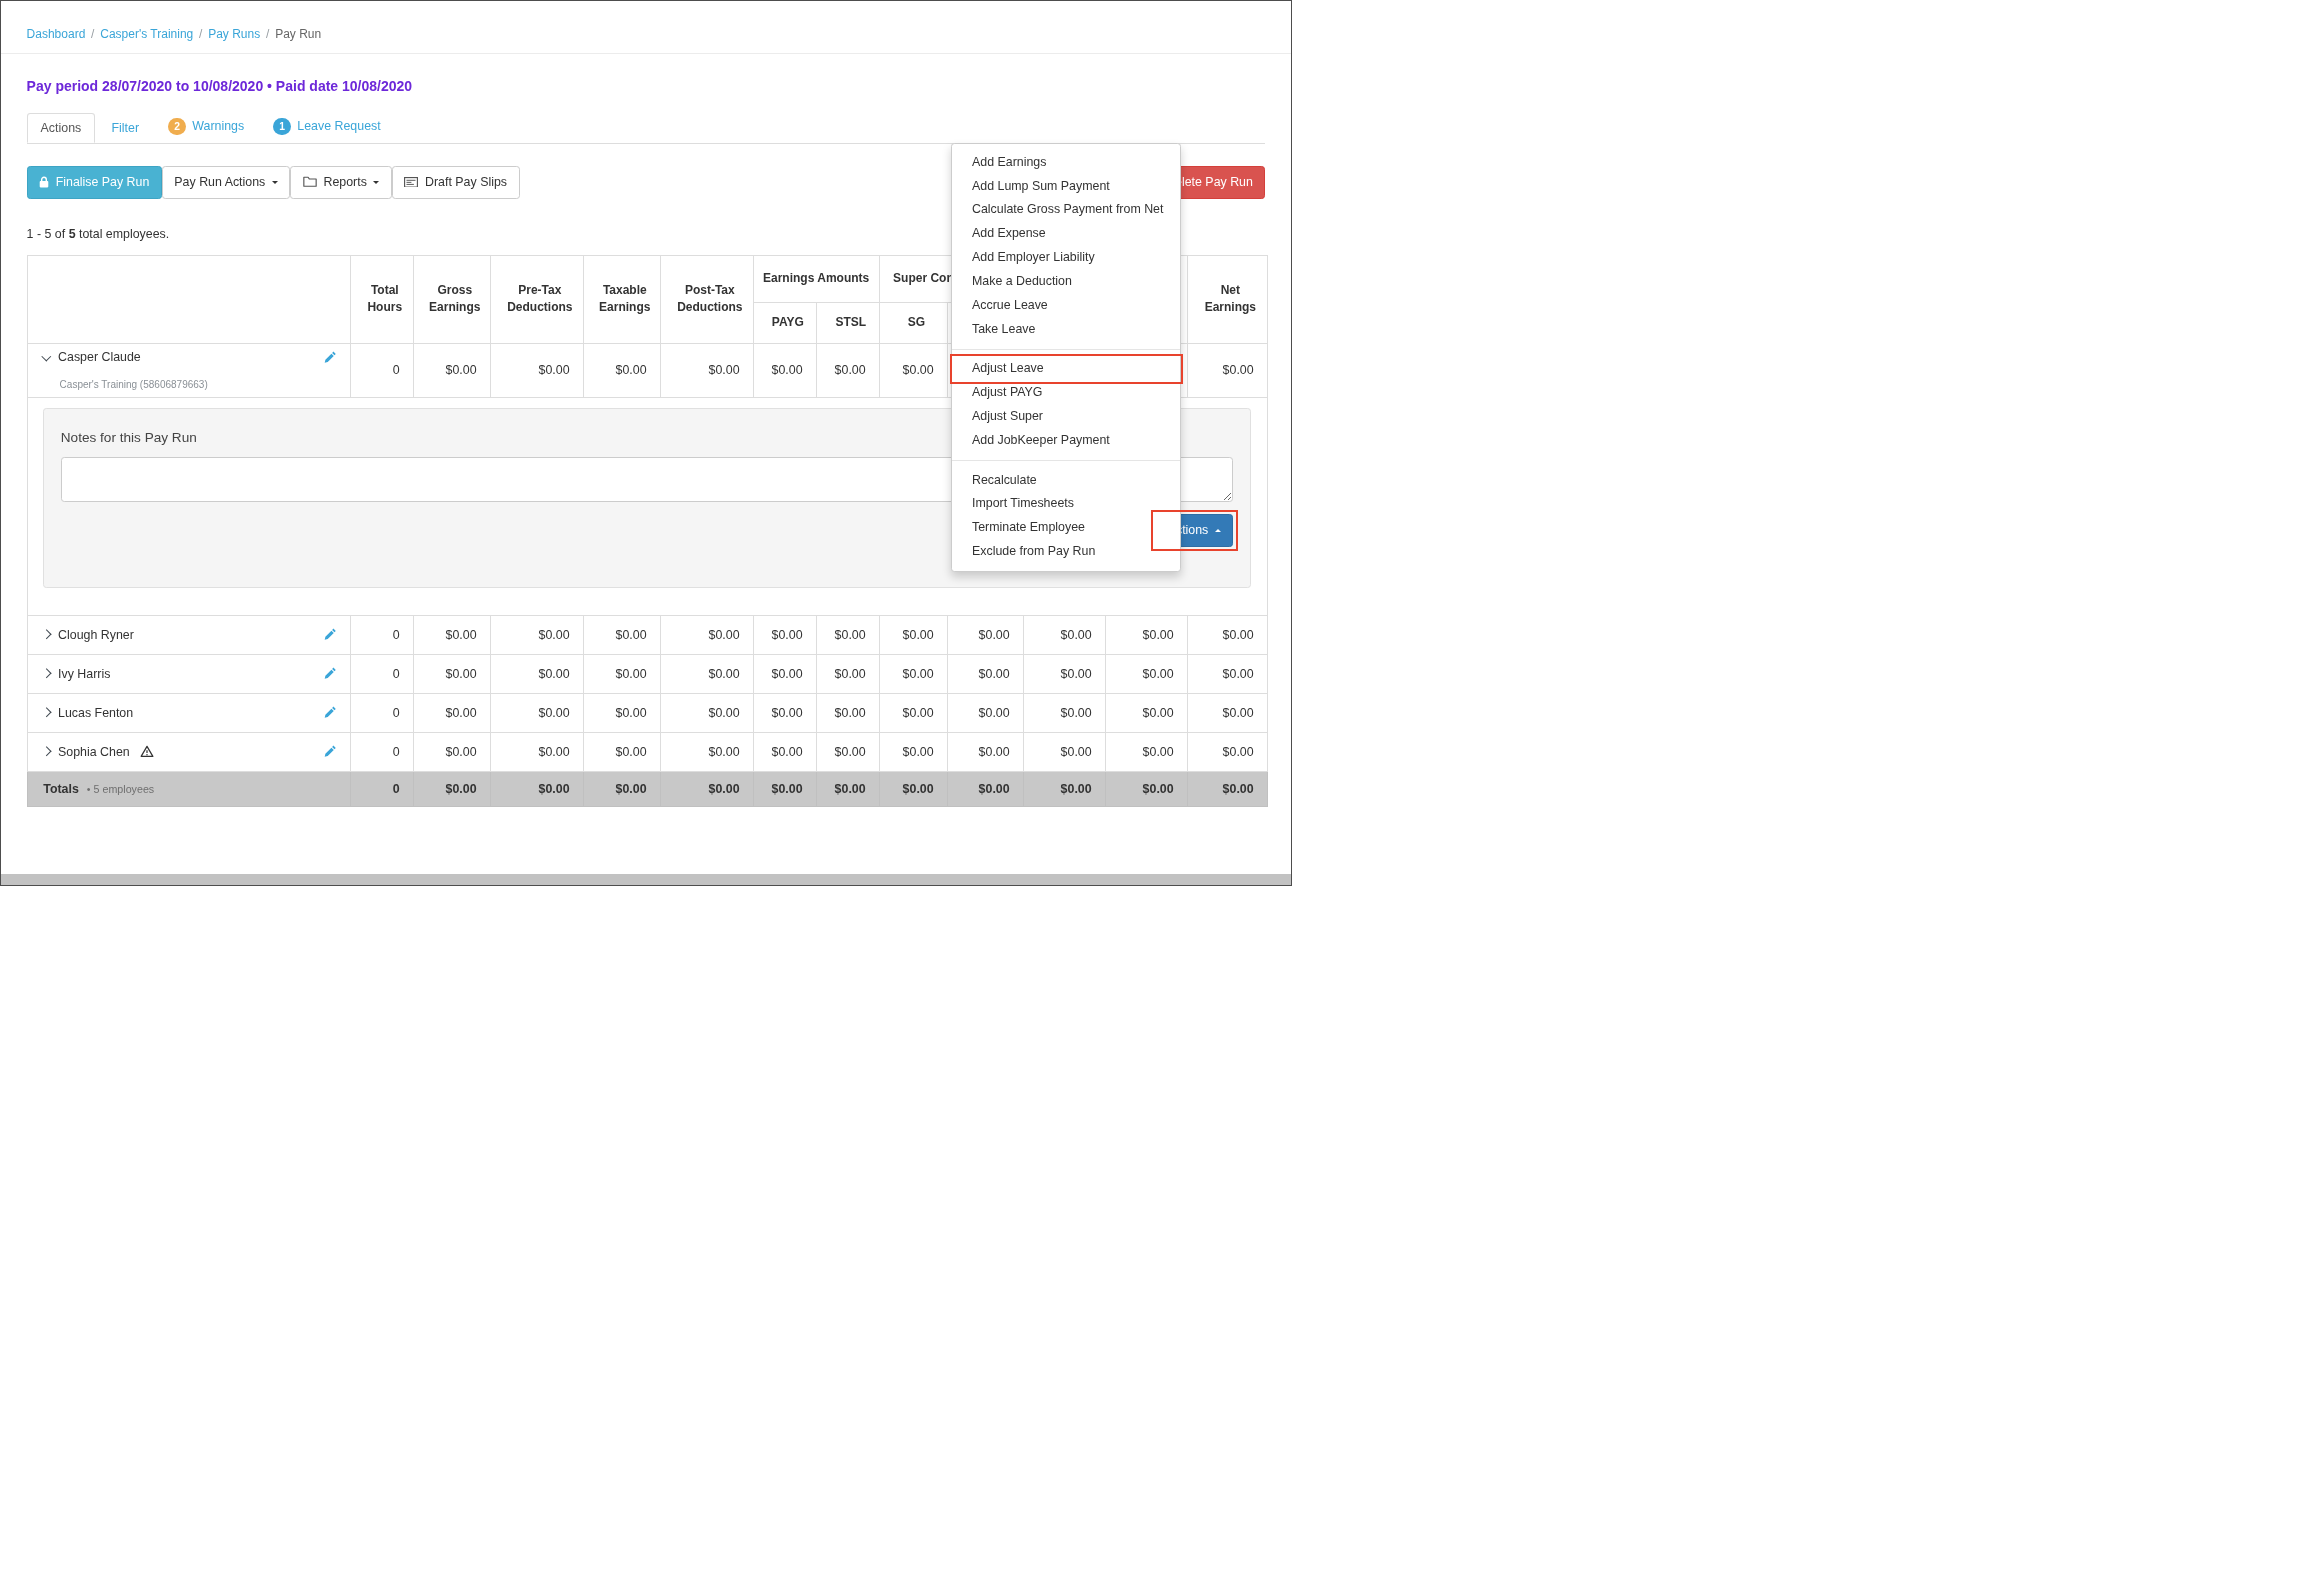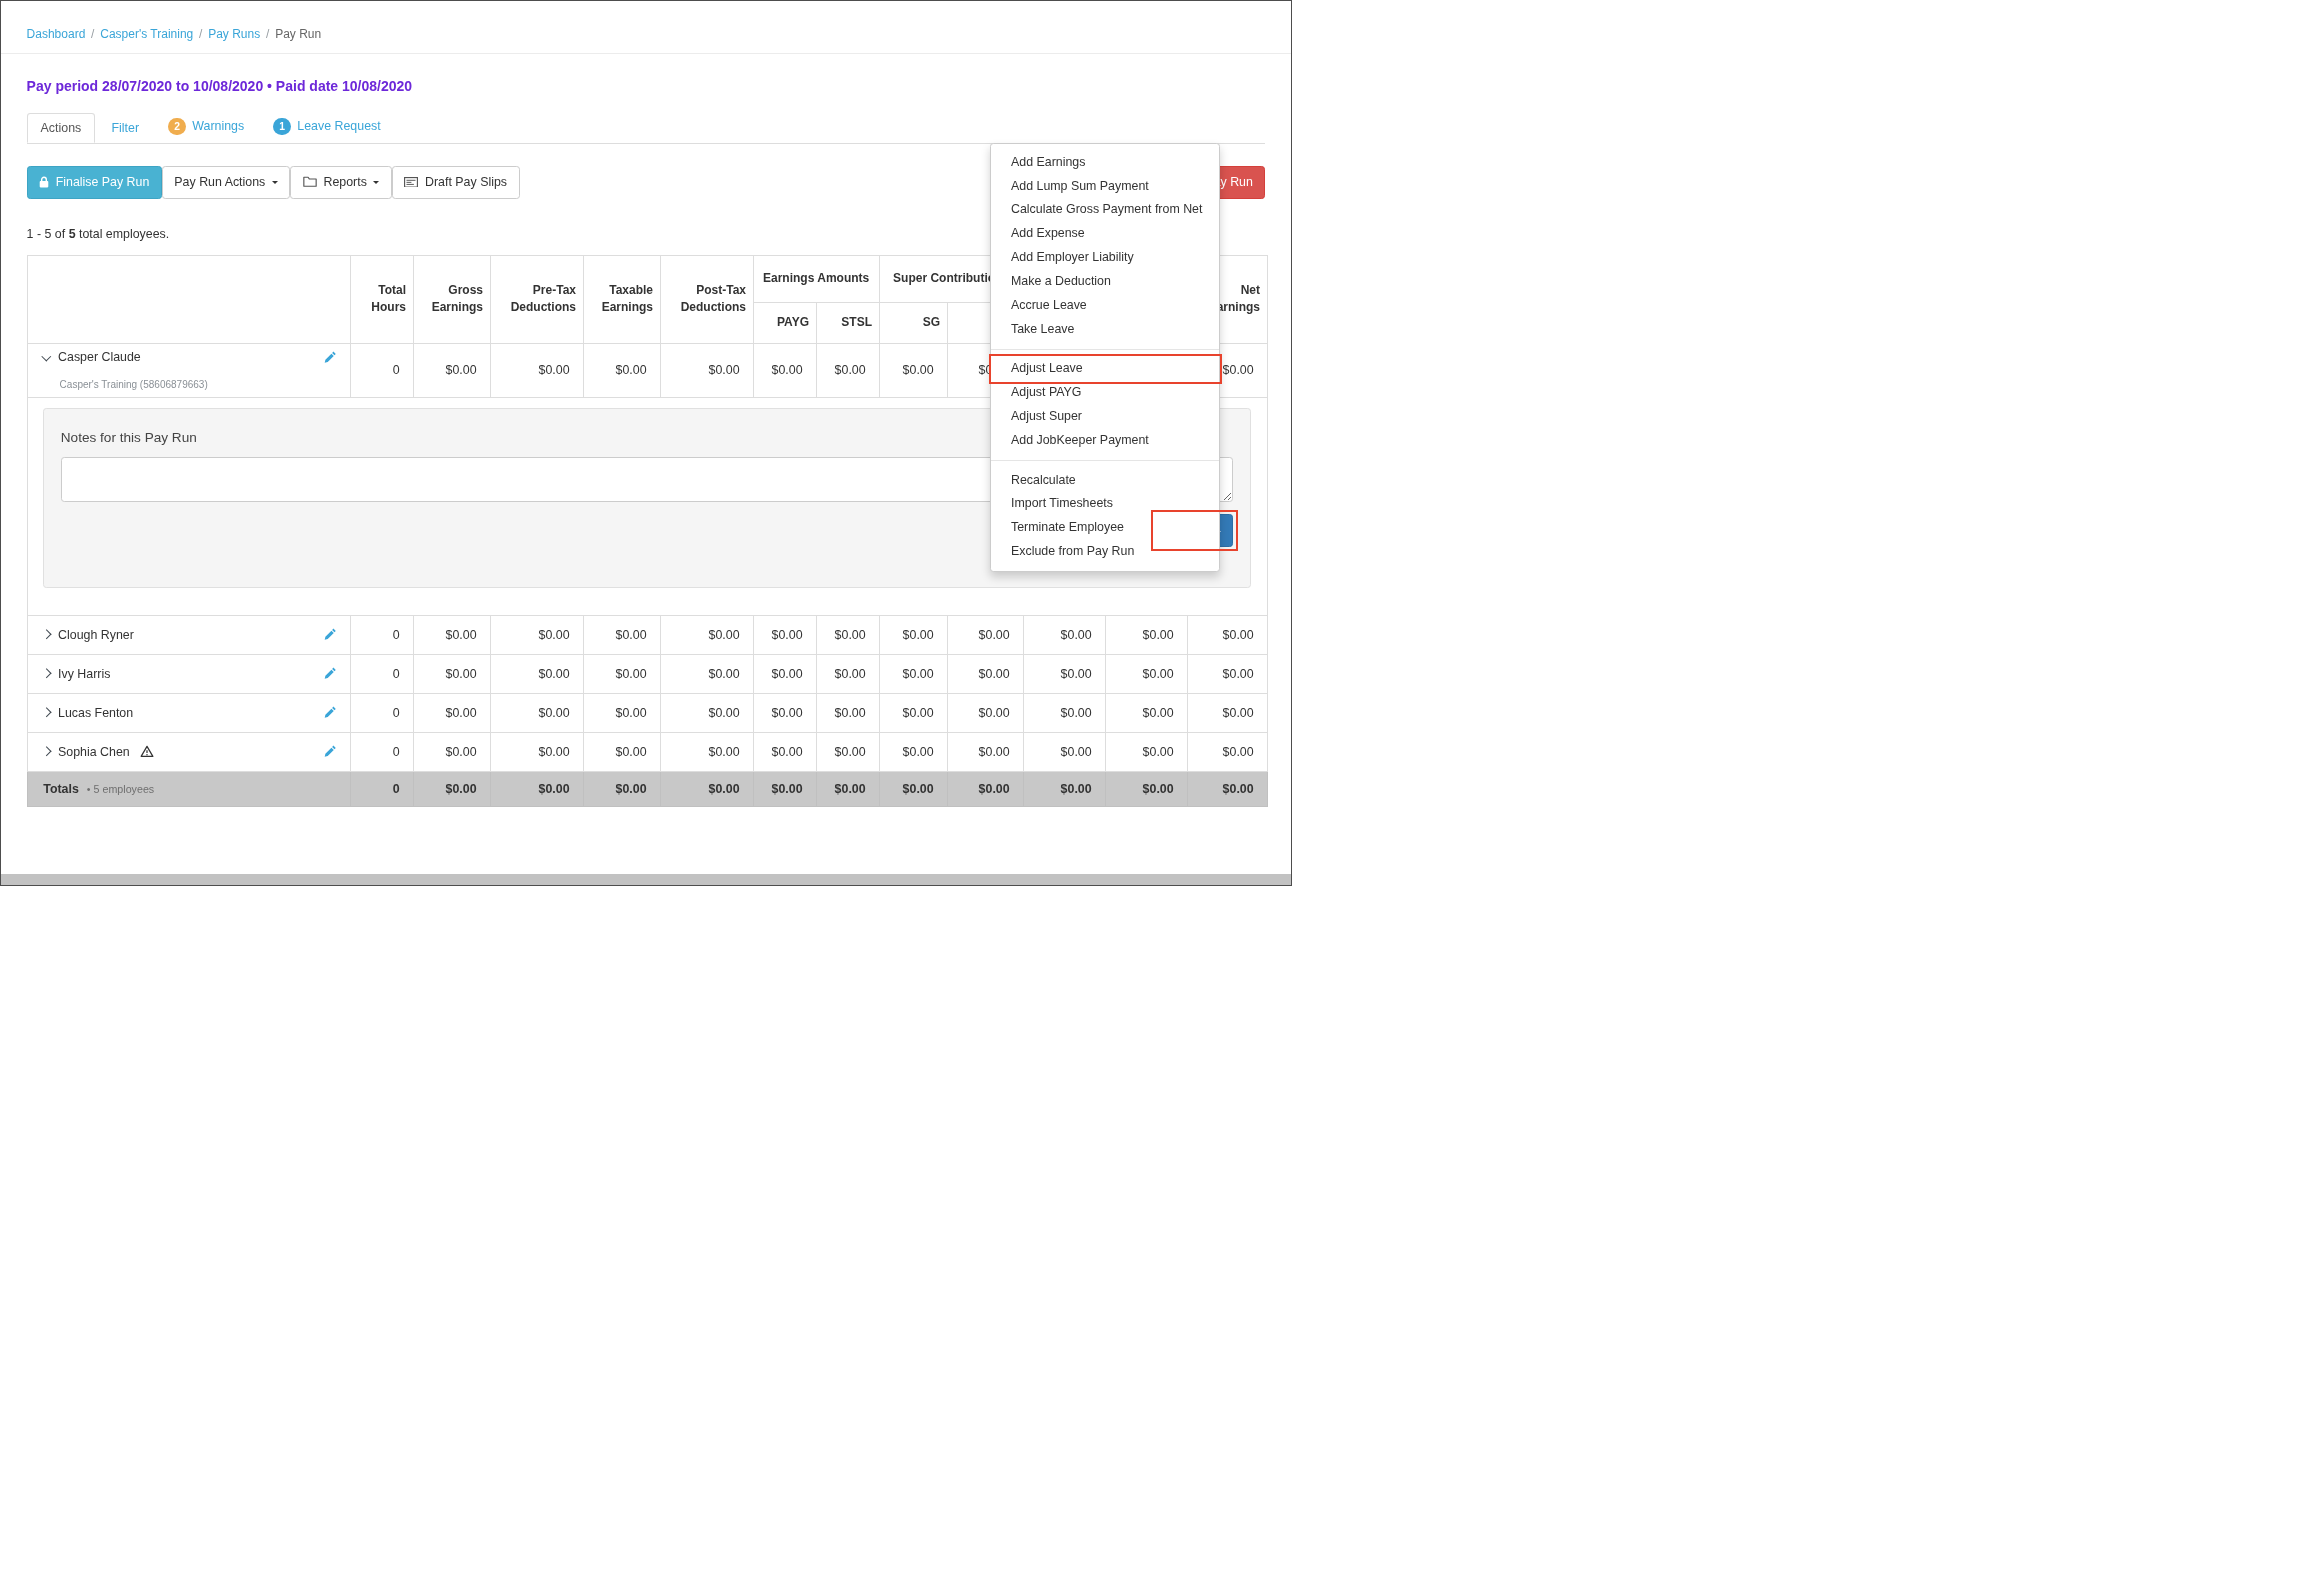--- a/index.html
+++ b/index.html
@@ -41,21 +41,21 @@
   .btn{font-size:12.4px;border-radius:3.3px;padding:7.4px 11.5px;display:inline-flex;align-items:center;gap:6.6px;
        border:0.8px solid transparent;cursor:pointer;font-family:inherit;line-height:16.5px}
   .btn.light{background:#fff;border-color:#ccc;color:#333}
   .btn.cyan{background:var(--cyan);border-color:#3da4c4;color:#fff}
   .btn.danger{background:var(--danger);border-color:#d43f3a;color:#fff;margin-left:auto}
   .btn.primary{background:var(--primary);border-color:#2e6da4;color:#fff}
   .summary{margin-top:28px;font-size:12.4px;color:#333}
   
   table{border-collapse:collapse;margin-top:14px;table-layout:fixed;width:1241px;font-size:12.4px;background:#fff}
   th,td{border:0.8px solid var(--border);padding:0;vertical-align:middle}
-  thead th{font-weight:bold;text-align:right;padding:3.3px 6.6px 3.3px 13px;font-size:12px;line-height:1.45;color:#333}
+  thead th{font-weight:bold;text-align:center;padding:3.3px 6.6px 3.3px 13px;font-size:12px;line-height:1.45;color:#333}
   thead th.group{text-align:center;padding:3.3px 5px;white-space:normal}
   thead tr:nth-child(1){height:47px}
   thead tr:nth-child(2){height:41px}
   td.num{text-align:right;padding-right:13px}
   tbody tr.emp{height:39px}
   tbody tr.emp.tall{height:54px}
   .name-line{display:flex;align-items:center;padding:0 13px 0 15.7px;gap:8.2px}
   .chev{width:6.6px;height:6.6px;border-right:1.6px solid #3f4850;border-bottom:1.6px solid #3f4850;display:inline-block;flex:none}
   .chev.right{transform:rotate(-45deg)}
   .chev.down{transform:rotate(45deg);margin-top:-2.5px}
@@ -69,21 +69,21 @@
   .sub-count{font-weight:normal;font-size:10.7px;color:#6f6f6f;margin-left:8px}
   
   .notes-cell{padding:10px 15.7px 27px;background:#fff}
   .notes-panel{background:#f5f5f5;border:0.8px solid #e0e0e0;border-radius:3.3px;padding:16.5px}
   .notes-title{font-size:13.6px;color:#444;margin:5px 0 11.5px}
   .notes-input{width:100%;height:45px;border:0.8px solid #ccc;border-radius:3.3px;resize:vertical;
                font-family:inherit;font-size:11.5px;padding:5px 8.2px;background:#fff}
   .notes-actions{display:flex;justify-content:flex-end;gap:4.1px;margin-top:9px;margin-bottom:23px}
   .plane{font-size:13px;color:#333;line-height:1}
   
-  .dropdown{position:absolute;left:989px;top:142px;width:230px;background:#fff;border:0.8px solid #ccc;border-radius:3.3px;
+  .dropdown{position:absolute;left:950px;top:142px;width:230px;background:#fff;border:0.8px solid #ccc;border-radius:3.3px;
             box-shadow:0 5px 10px rgba(0,0,0,.18);padding:6.6px 0;z-index:20}
   .dropdown ul{list-style:none;margin:0;padding:0}
   .dropdown li{position:relative;padding:4.1px 20px;font-size:12.4px;line-height:15.7px;color:#333;cursor:pointer;white-space:nowrap}
   .divider{height:0.8px;background:#e5e5e5;margin:7.4px 0}
   .ring{position:absolute;border:2.5px solid var(--red);pointer-events:none;z-index:30}
   li>.ring{inset:-3.3px -2.5px}
   .btn-wrap{position:relative;display:inline-block}
   .btn-wrap>.ring{inset:-4.1px}
   .bottom-bar{position:absolute;left:0;bottom:0;width:100%;height:10.7px;background:#c2c2c2;cursor:pointer}
 </style>

